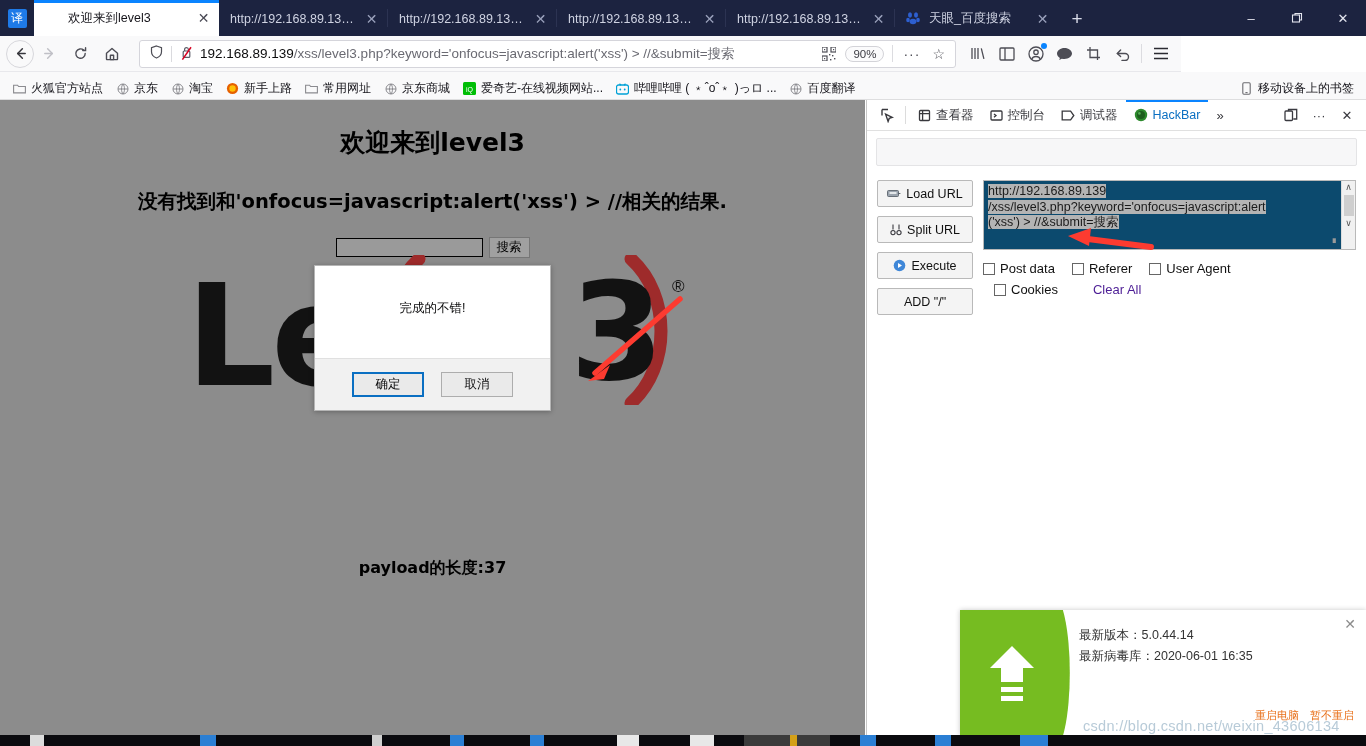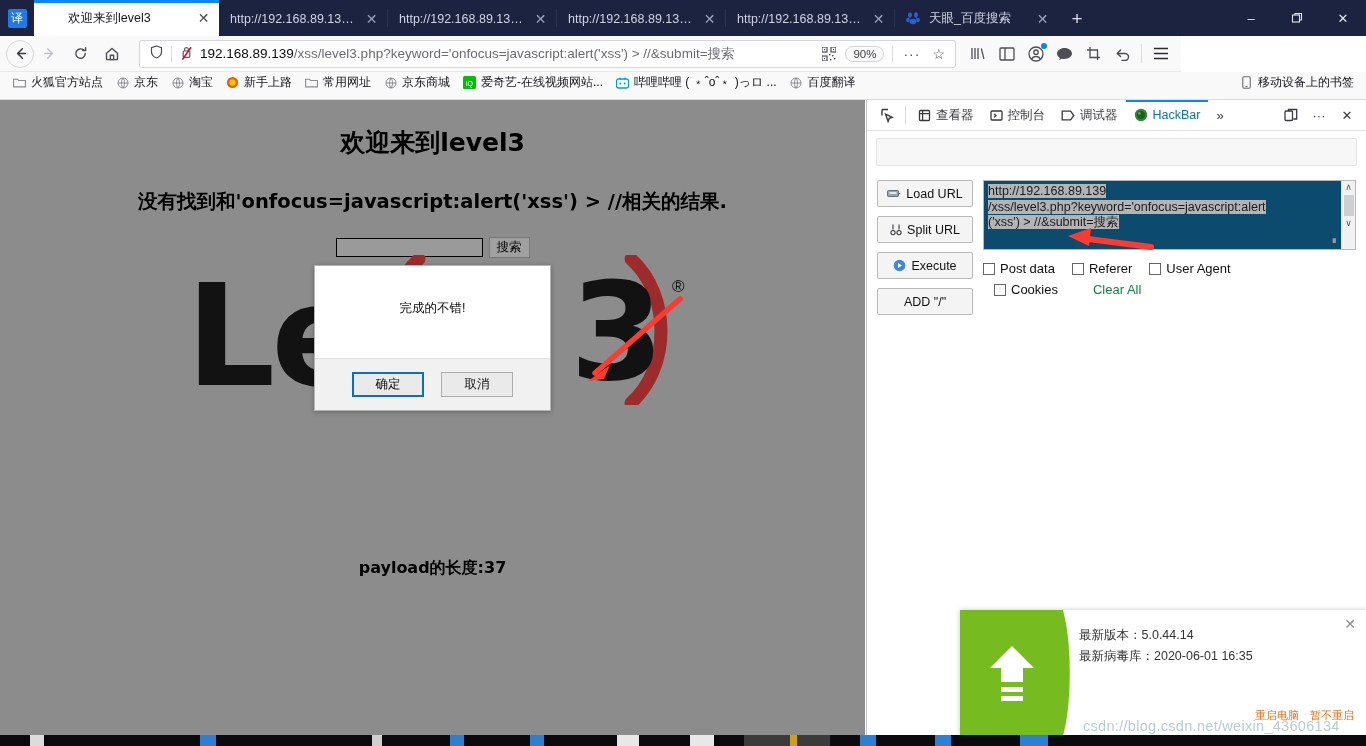--- a/index.html
+++ b/index.html
@@ -90,21 +90,21 @@
   .urlbar-sep { width: 1px; height: 17px; background: #dcdce0; margin: 0 3px; }
   .dots { font-size: 14px; color: #4d4d55; padding: 0 7px; letter-spacing: 1px; }
   .star { font-size: 14px; color: #4d4d55; padding: 0 5px; }
   .righticons { display: flex; align-items: center; }
   .righticons .navbtn { width: 29px; }
   .vsep { width: 1px; height: 19px; background: #dcdce0; margin: 0 4px; }
 
   
   .bookmarks {
     position: absolute; top: 72px; left: 0; width: 1366px; height: 28px;
-    background: #f9f9fa; display: flex; align-items: flex-start; padding: 0 6px;
+    background: #f9f9fa; display: flex; align-items: flex-end; padding: 0 6px;
     border-bottom: 1px solid #dededf; font-size: 12px; color: #15141a;
   }
   .bm { display: flex; align-items: center; padding: 2px 6px; white-space: nowrap; }
   .bm .bmico { width: 15px; height: 15px; margin-right: 4px; flex: 0 0 15px;
                display:flex; align-items:center; justify-content:center; }
   .bm-mobile { margin-left: auto; }
 
   
   .content {
     position: absolute; top: 100px; left: 0; width: 865px; height: 635px;
@@ -230,21 +230,21 @@
   }
   .hb-scroll .arrow { font-size: 9px; color: #555; height: 13px; line-height: 13px; }
   .hb-scroll .thumb { width: 10px; height: 21px; background: #cfcfcf; margin: 1px 0; }
   .hb-grip { position: absolute; right: 16px; bottom: 1px; font-size: 8px; color: #999; }
   .hb-checks { margin-top: 11px; font-size: 13px; color: #111; }
   .hb-checkrow { display: flex; align-items: center; gap: 6px; margin-bottom: 6px; }
   .hb-check {
     display: flex; align-items: center; gap: 5px; margin-right: 11px;
   }
   .cbox { width: 12px; height: 12px; border: 1px solid #666; background: #fff; }
-  .clear-all { color: #15803d; font-size: 13px; margin-left: 18px; }
+  .clear-all { color: #4c1d95; font-size: 13px; margin-left: 18px; }
   .redarrow2 { position: absolute; left: 1046px; top: 225px; }
 
   
   .notif {
     position: absolute; left: 960px; top: 610px; width: 406px; height: 126px;
     background: #ffffff; box-shadow: 0 0 5px rgba(0,0,0,0.22);
     display: flex; overflow: hidden;
   }
   .notif-left {
     width: 103px; background: #76bc21; position: relative; flex: 0 0 103px;

